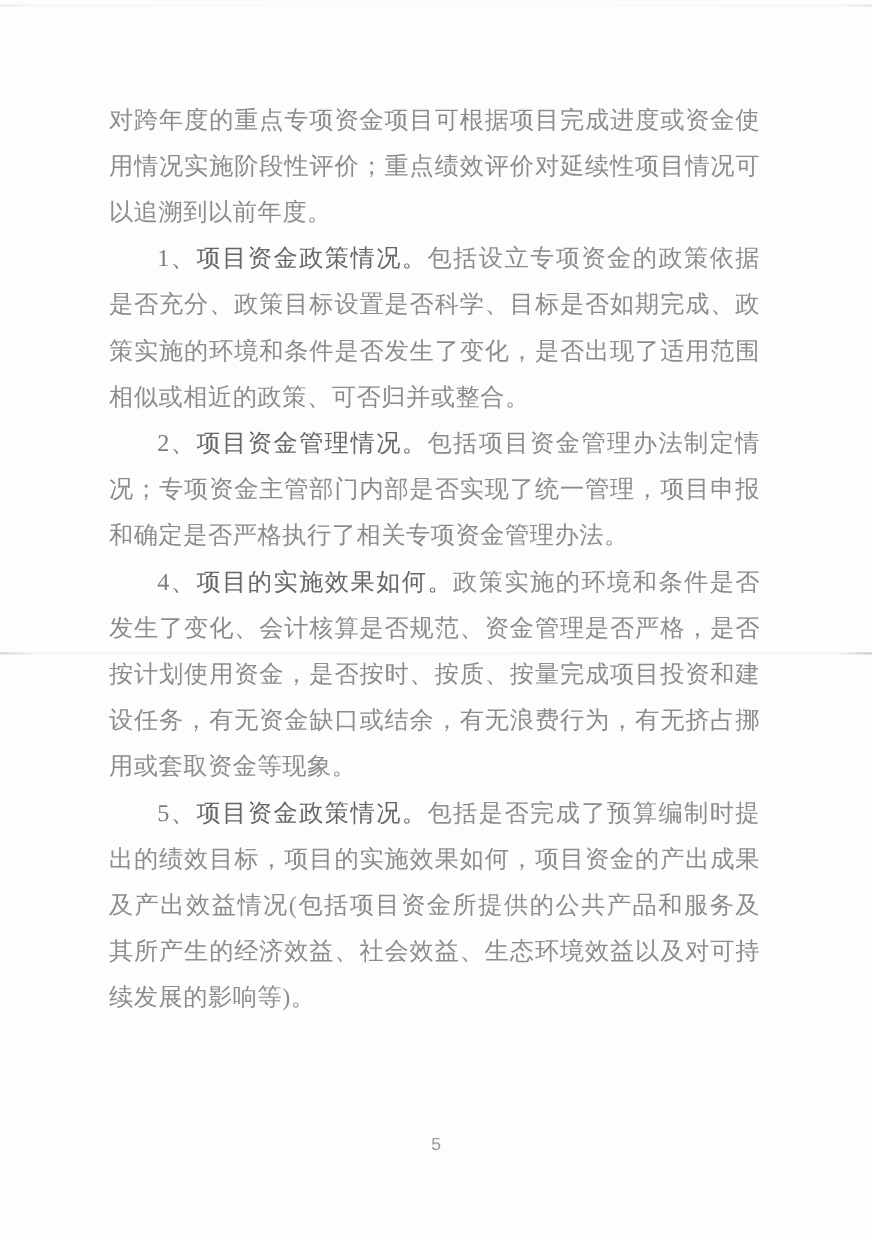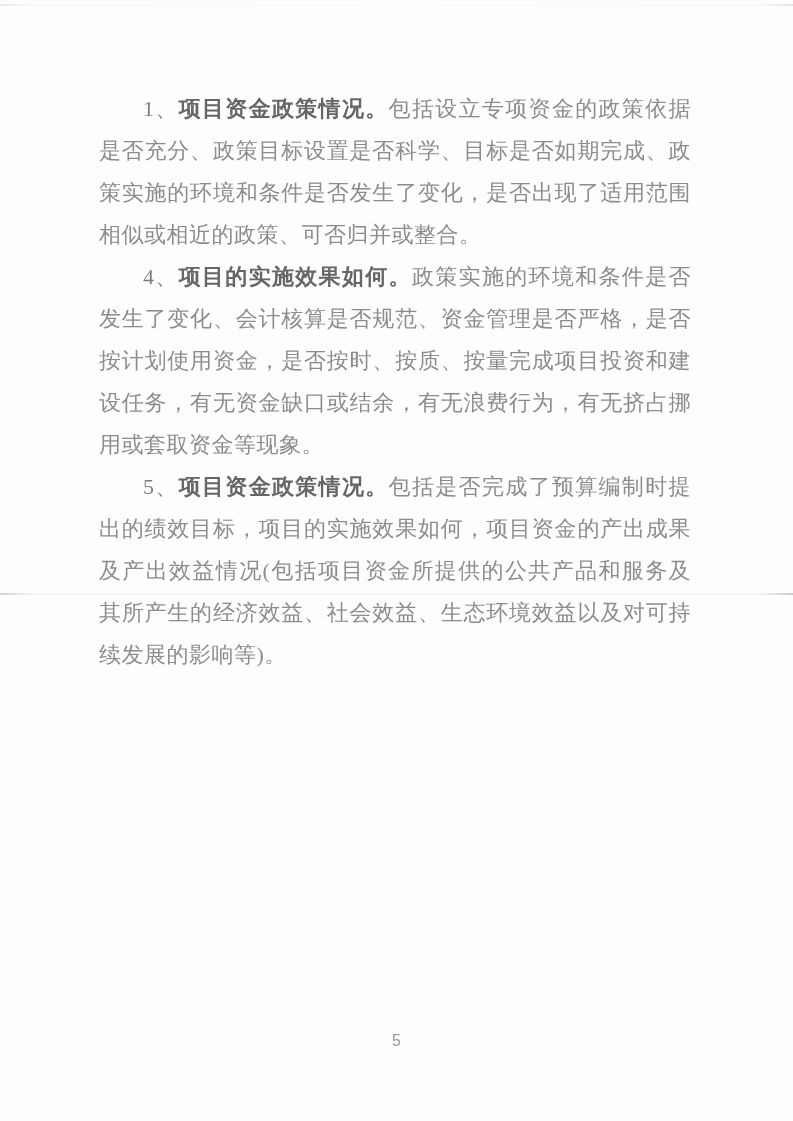--- a/index.html
+++ b/index.html
@@ -43,21 +43,21 @@
     letter-spacing: 0.5px;
   }
   .text-block p {
     margin: 0;
     padding: 0;
   }
   .text-block p.indent {
     text-indent: 2em;
   }
   .para-heading {
-    font-weight: bold;
+    font-weight: normal;
     color: #666666;
   }
   .para-number {
     color: #7d7d7d;
   }
   .page-footer {
     position: absolute;
     top: 1032px;
     left: 0;
     width: 100%;
@@ -68,23 +68,25 @@
   }
 </style>
 </head>
 <body>
 
 <div class="artifact-line artifact-top"></div>
 <div class="artifact-line artifact-mid"></div>
 
 <div class="text-block">
 
+  <p><span>对跨年度的重点专项资金项目可根据项目完成进度或资金使用情况实施阶段性评价；重点绩效评价对延续性项目情况可以追溯到以前年度。</span></p>
 
   <p class="indent"><span class="para-number">1、</span><span class="para-heading">项目资金政策情况。</span><span>包括设立专项资金的政策依据是否充分、政策目标设置是否科学、目标是否如期完成、政策实施的环境和条件是否发生了变化，是否出现了适用范围相似或相近的政策、可否归并或整合。</span></p>
 
+  <p class="indent"><span class="para-number">2、</span><span class="para-heading">项目资金管理情况。</span><span>包括项目资金管理办法制定情况；专项资金主管部门内部是否实现了统一管理，项目申报和确定是否严格执行了相关专项资金管理办法。</span></p>
 
 
   <p class="indent"><span class="para-number">4、</span><span class="para-heading">项目的实施效果如何。</span><span>政策实施的环境和条件是否发生了变化、会计核算是否规范、资金管理是否严格，是否按计划使用资金，是否按时、按质、按量完成项目投资和建设任务，有无资金缺口或结余，有无浪费行为，有无挤占挪用或套取资金等现象。</span></p>
 
   <p class="indent"><span class="para-number">5、</span><span class="para-heading">项目资金政策情况。</span><span>包括是否完成了预算编制时提出的绩效目标，项目的实施效果如何，项目资金的产出成果及产出效益情况(包括项目资金所提供的公共产品和服务及其所产生的经济效益、社会效益、生态环境效益以及对可持续发展的影响等)。</span></p>
 
 </div>
 
 <div class="page-footer">5</div>
 

